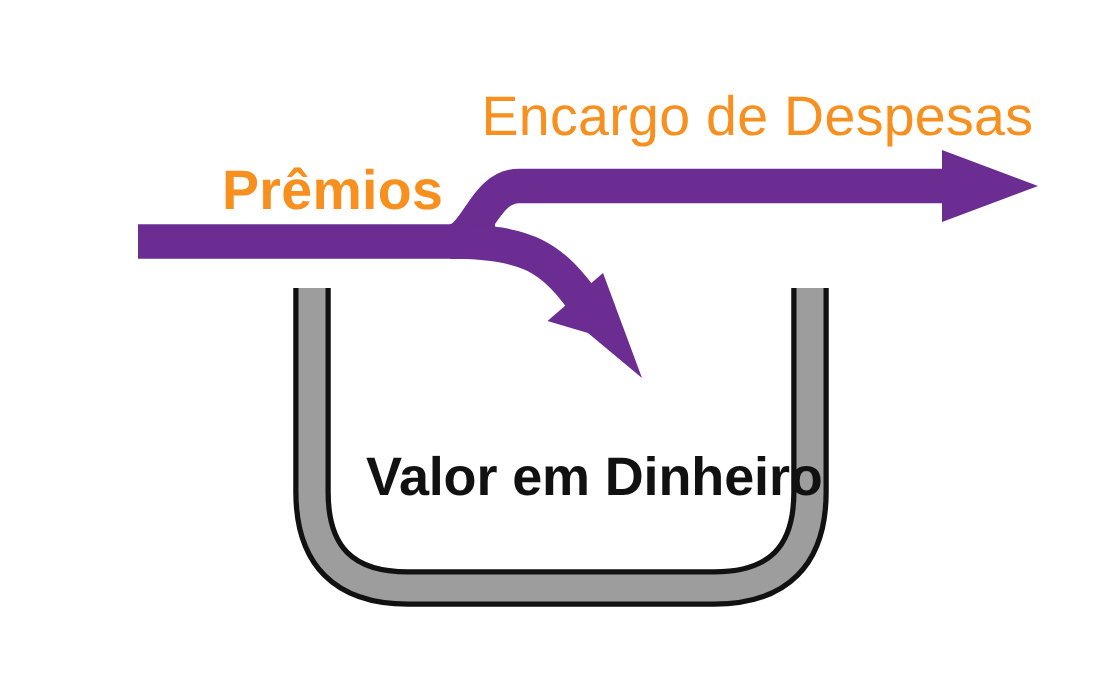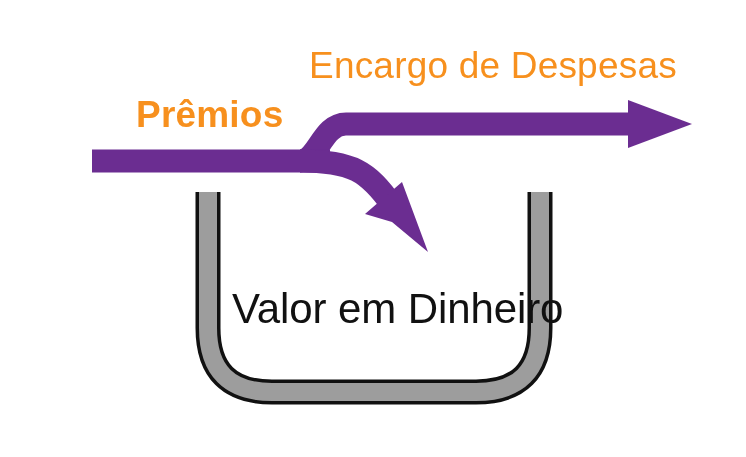--- a/index.html
+++ b/index.html
@@ -23,21 +23,21 @@
     left: 0;
     top: 0;
     width: 746px;
     height: 457px;
     display: block;
   }
   .lbl {
     position: absolute;
     white-space: nowrap;
     line-height: 1;
-    margin: 0;
+    margin: 12px;
     padding: 0;
     user-select: none;
   }
   #label-premios {
     left: 136px;
     top: 96px;
     font-size: 37px;
     font-weight: 700;
     letter-spacing: 0.2px;
     color: #f7901e;
@@ -46,22 +46,22 @@
     left: 309px;
     top: 47px;
     font-size: 37px;
     font-weight: 300;
     letter-spacing: 0.2px;
     color: #f7901e;
   }
   #label-valor {
     left: 232px;
     top: 288px;
-    font-size: 42px;
-    font-weight: normal;
+    font-size: 36px;
+    font-weight: bold;
     letter-spacing: -0.1px;
     color: #111111;
   }
 </style>
 </head>
 <body>
 
 <div id="stage">
 
   <svg id="canvas" viewBox="0 0 746 457" xmlns="http://www.w3.org/2000/svg">

